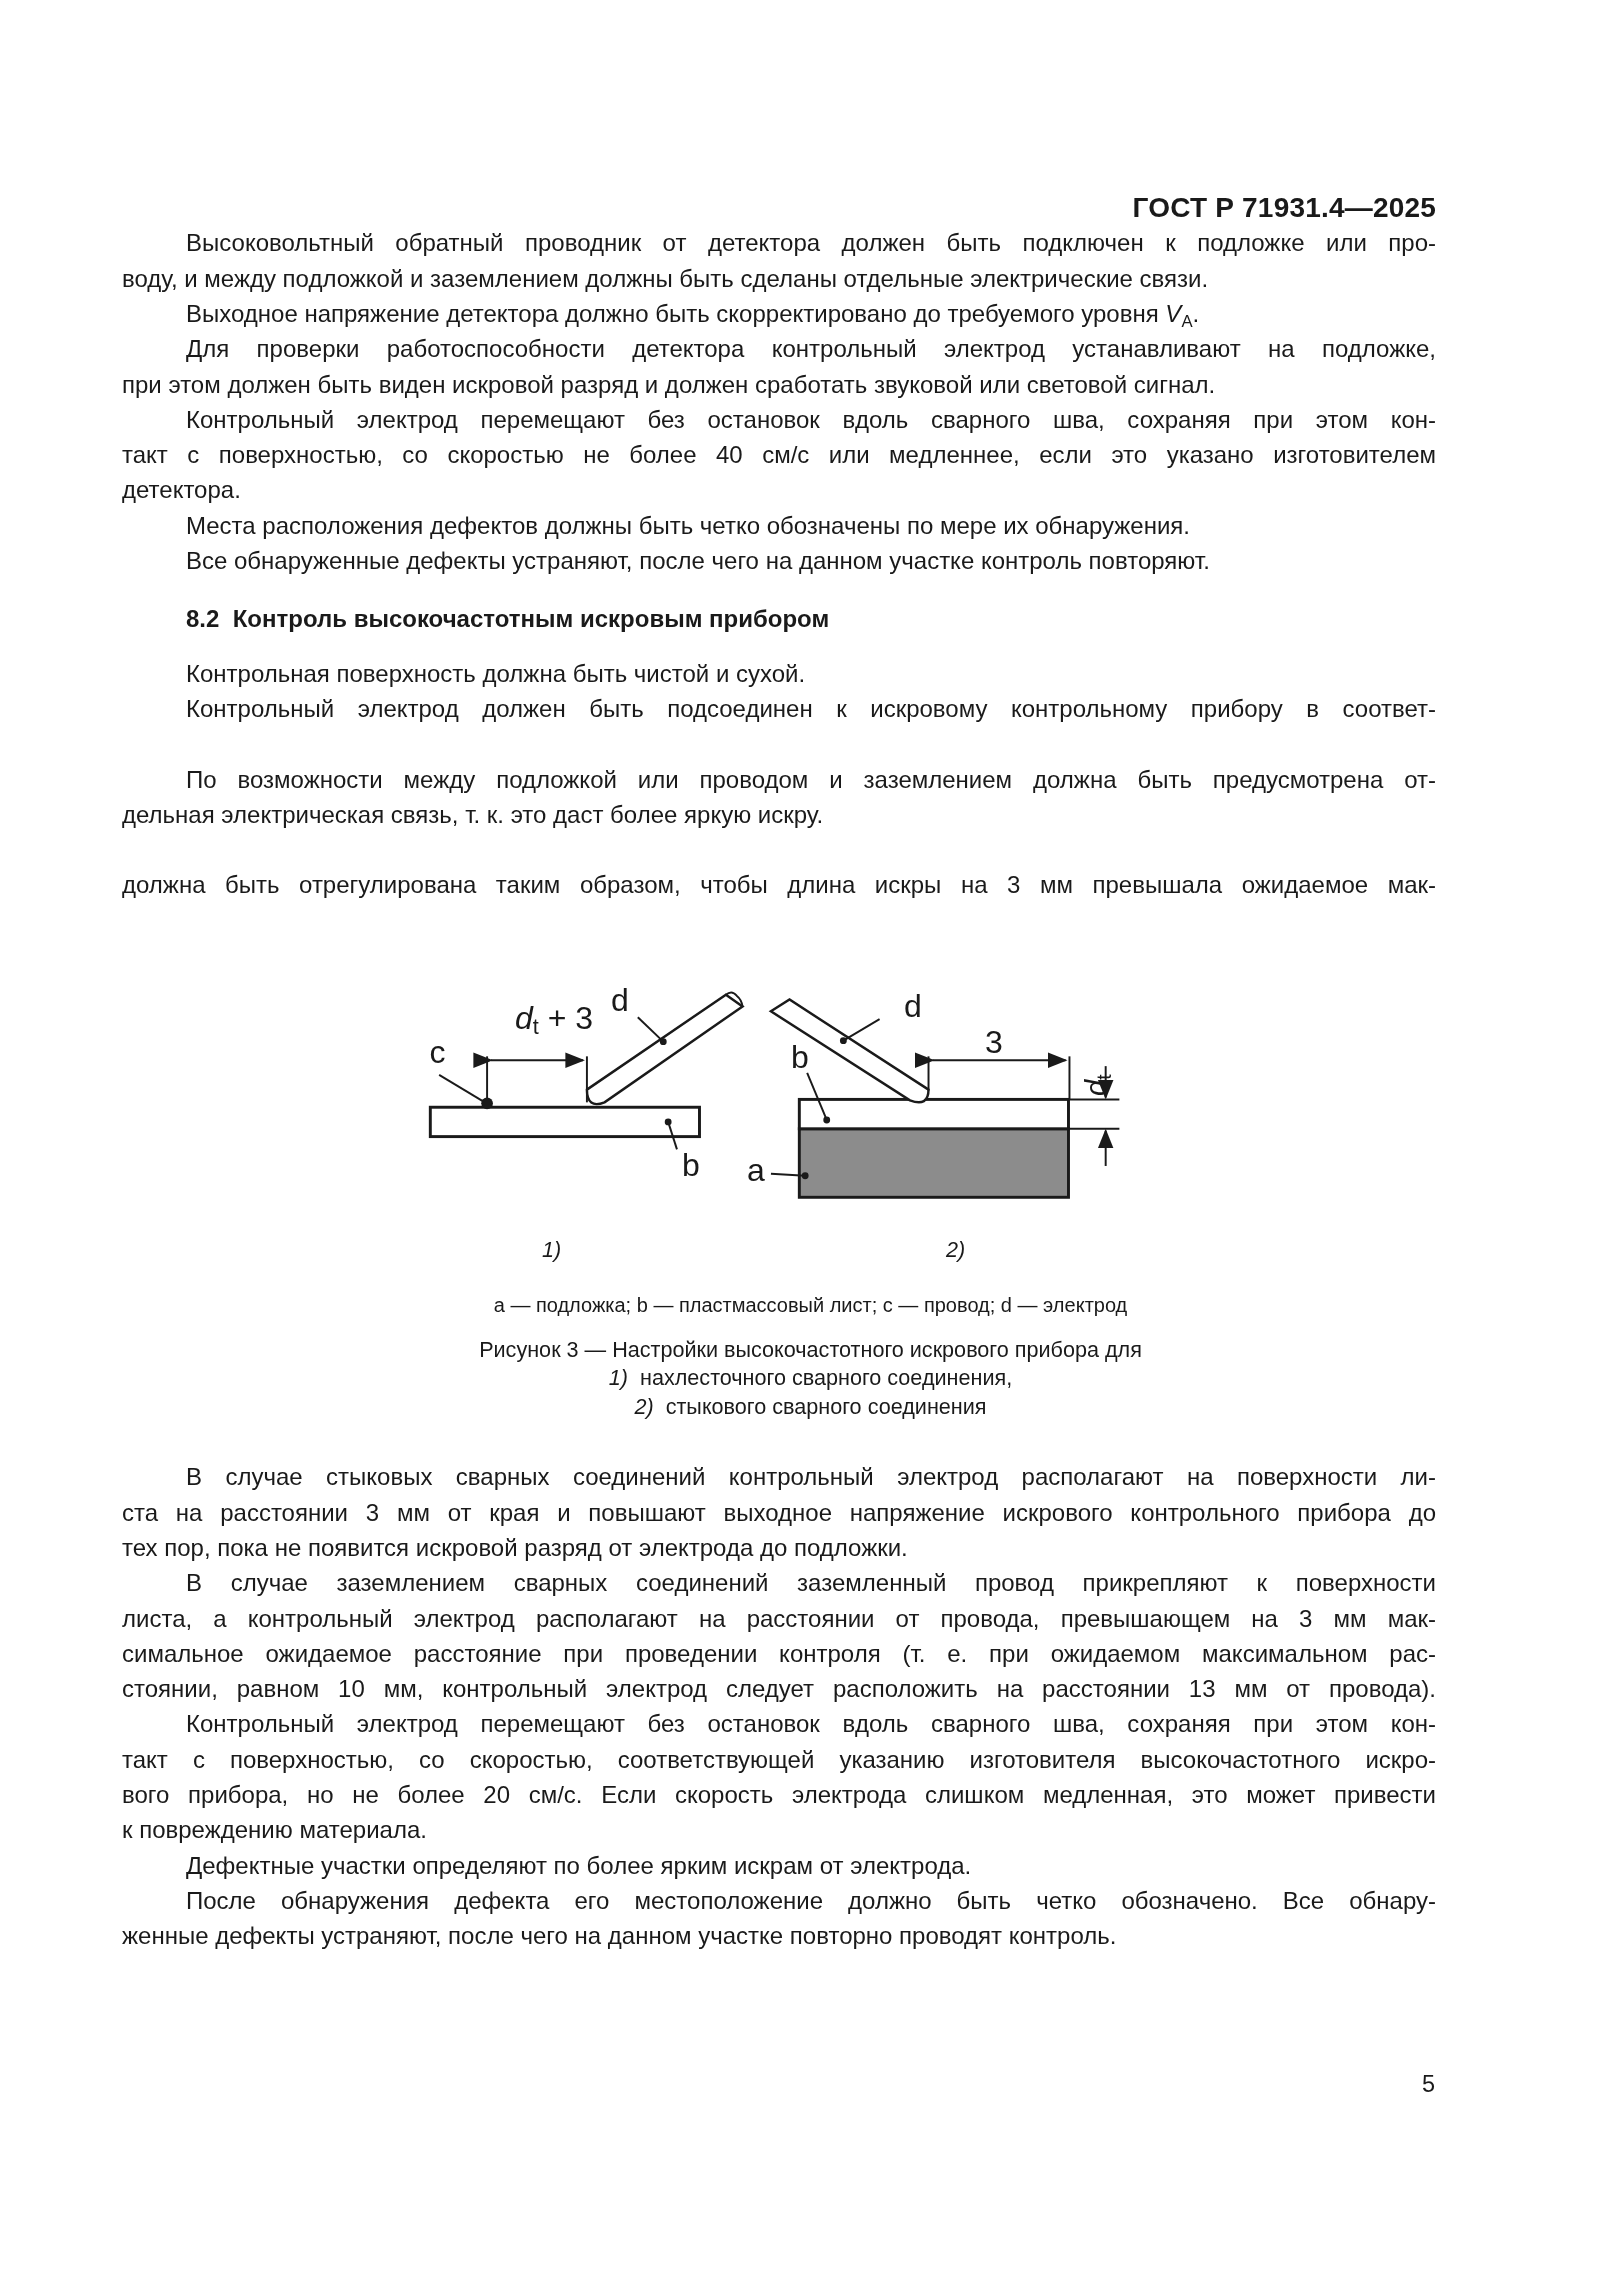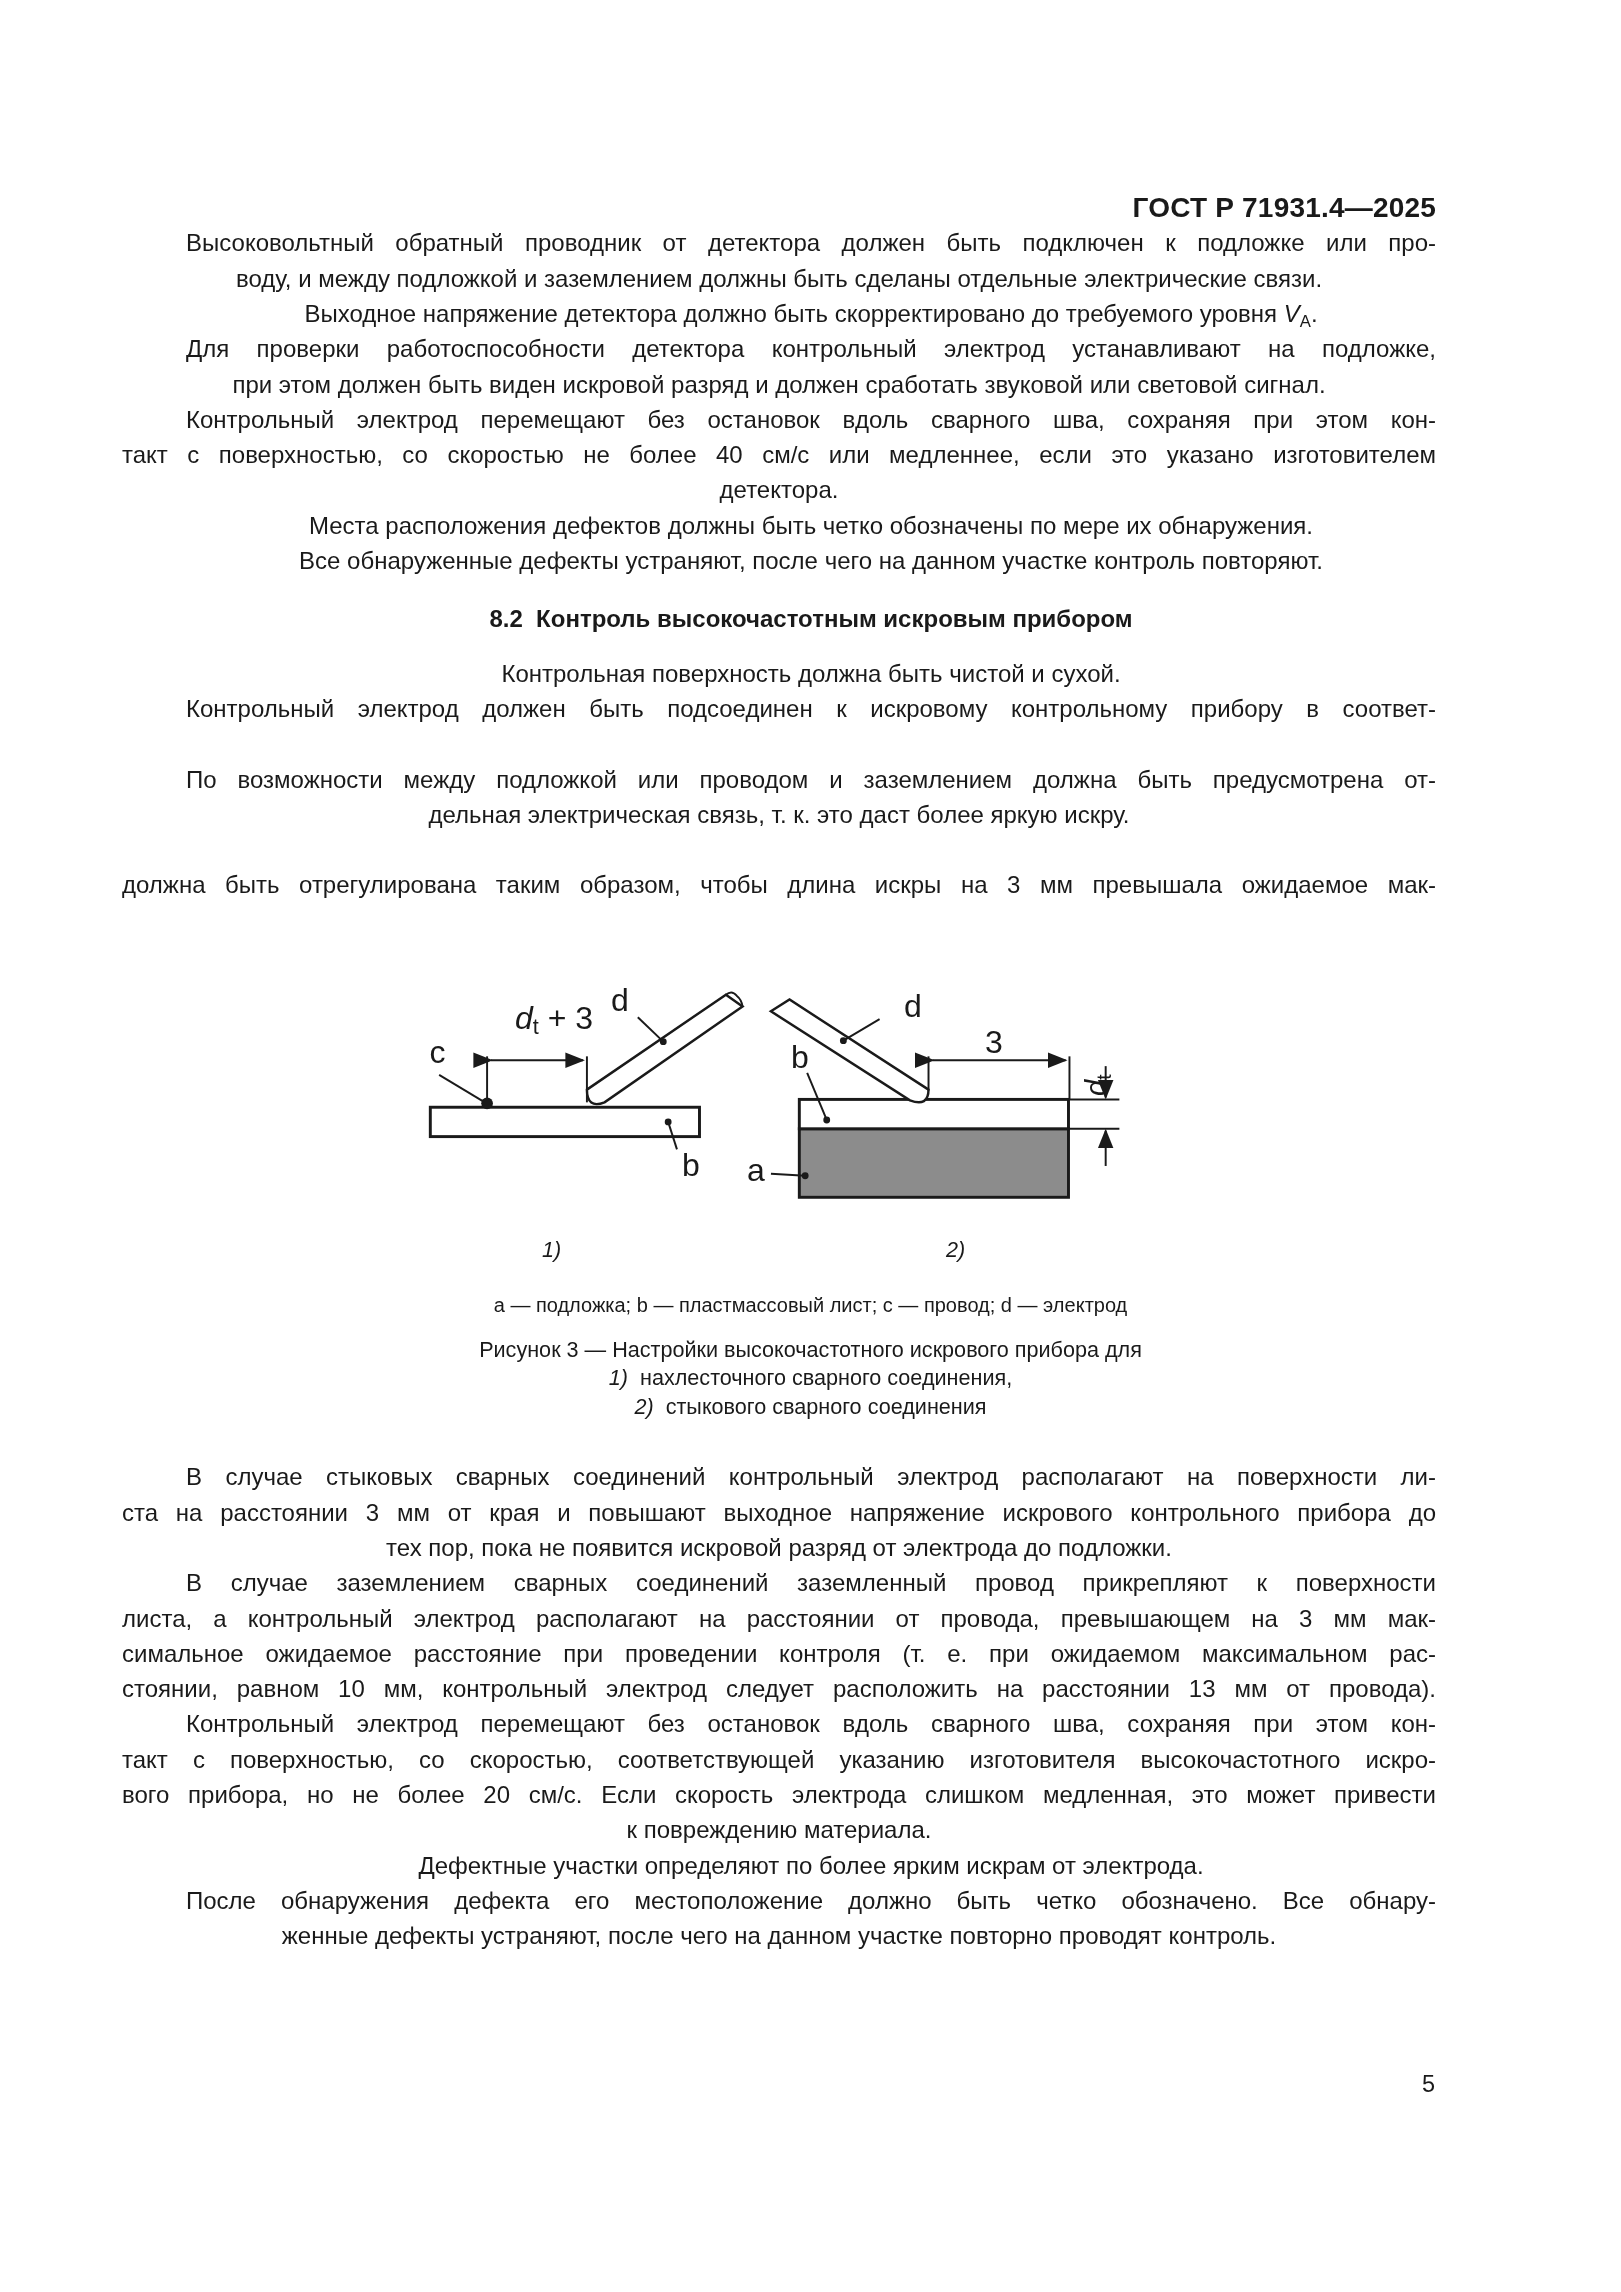--- a/index.html
+++ b/index.html
@@ -1,20 +1,20 @@
 <!DOCTYPE html>
 <html><head>
 <meta charset="utf-8">
 <style>
   html, body { margin: 0; padding: 0; background: #ffffff; }
   body { width: 1621px; height: 2293px; position: relative; overflow: hidden;
          font-family: "Liberation Sans", sans-serif; color: #1a1a1a; }
   .page { position: absolute; left: 0; top: 0; width: 1621px; height: 2293px; }
   .header { position: absolute; right: 185px; top: 149px; font-weight: bold; font-size: 28px; letter-spacing: 0.2px; margin-top: 43px; }
-  .line { position: absolute; left: 122px; width: 1314px; font-size: 24px; line-height: 33px; white-space: nowrap; text-align: center; }
+  .line { position: absolute; left: 122px; width: 1314px; font-size: 24px; line-height: 33px; white-space: nowrap; }
   .line.j { text-align: justify; text-align-last: justify; }
   .line.ind { left: 186px; width: 1250px; }
   .section-title { font-weight: bold; }
   sub { font-size: 16.7px; vertical-align: -4.9px; line-height: 0; }
   .var { font-style: italic; }
   .figure { position: absolute; left: 412px; top: 980px; width: 804px; height: 323px; }
   .caption { position: absolute; left: 0; width: 1621px; text-align: center; font-size: 20px; line-height: 29px; }
   .caption .it { font-style: italic; }
   .sublabel { position: absolute; font-size: 21.6px; font-style: italic; }
   .pagenum { position: absolute; right: 186px; top: 2071px; font-size: 23.5px; }

